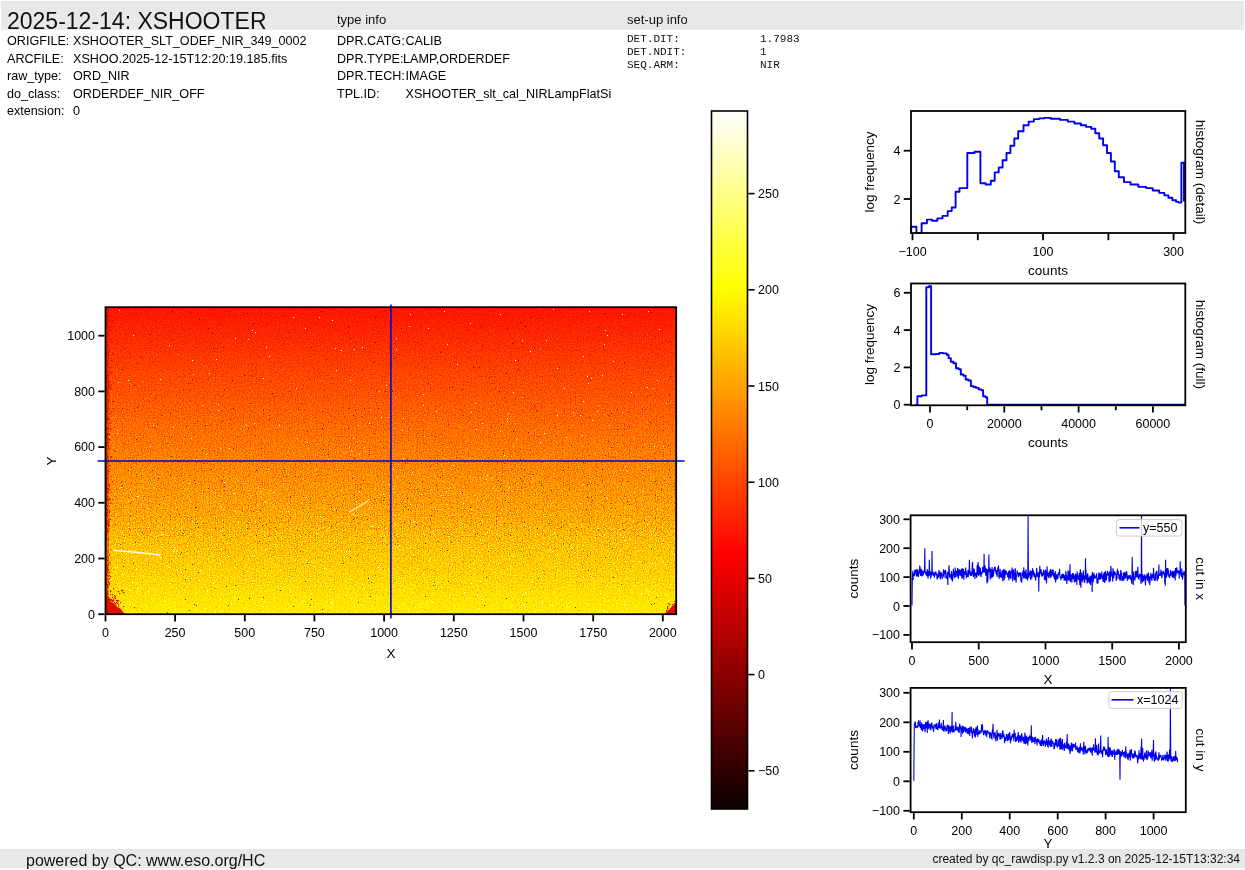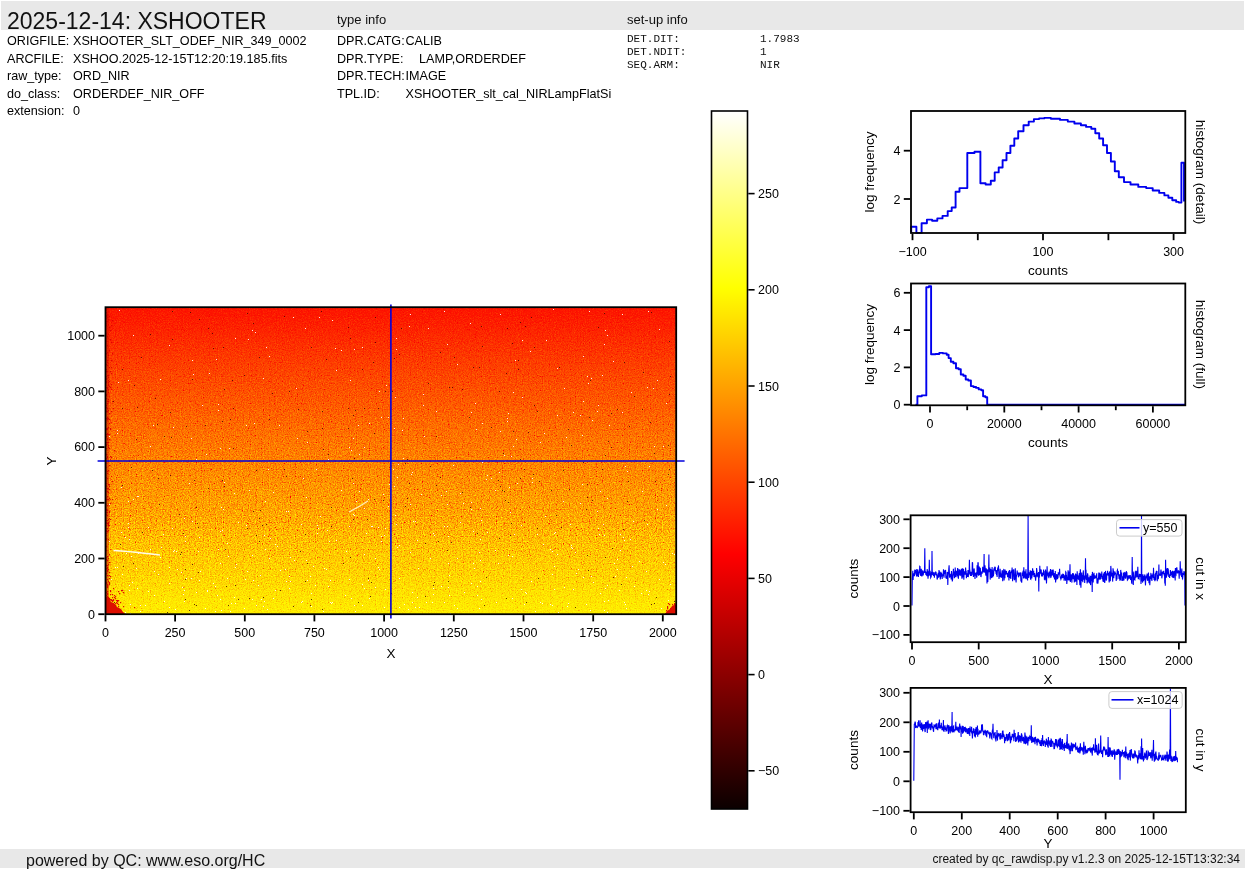--- a/index.html
+++ b/index.html
@@ -23,21 +23,21 @@
 <div class="abs meta" style="left:7px;top:69px;">raw_type:</div>
 <div class="abs meta" style="left:73px;top:69px;">ORD_NIR</div>
 <div class="abs meta" style="left:7px;top:86.5px;">do_class:</div>
 <div class="abs meta" style="left:73px;top:86.5px;">ORDERDEF_NIR_OFF</div>
 <div class="abs meta" style="left:7px;top:104px;">extension:</div>
 <div class="abs meta" style="left:73px;top:104px;">0</div>
 
 <div class="abs meta" style="left:337px;top:34px;">DPR.CATG:</div>
 <div class="abs meta" style="left:405.5px;top:34px;">CALIB</div>
 <div class="abs meta" style="left:337px;top:51.5px;">DPR.TYPE:</div>
-<div class="abs meta" style="left:399px;top:51.5px;padding-left:20px;">LAMP,ORDERDEF</div>
+<div class="abs meta" style="left:383px;top:51.5px;padding-left:20px;">LAMP,ORDERDEF</div>
 <div class="abs meta" style="left:337px;top:69px;">DPR.TECH:</div>
 <div class="abs meta" style="left:405.5px;top:69px;">IMAGE</div>
 <div class="abs meta" style="left:337px;top:86.5px;">TPL.ID:</div>
 <div class="abs meta" style="left:405.5px;top:86.5px;">XSHOOTER_slt_cal_NIRLampFlatSi</div>
 
 <div class="abs metas" style="left:627px;top:33px;">DET.DIT:</div>
 <div class="abs metas" style="left:760px;top:33px;">1.7983</div>
 <div class="abs metas" style="left:627px;top:46px;">DET.NDIT:</div>
 <div class="abs metas" style="left:760px;top:46px;">1</div>
 <div class="abs metas" style="left:627px;top:59px;">SEQ.ARM:</div>

